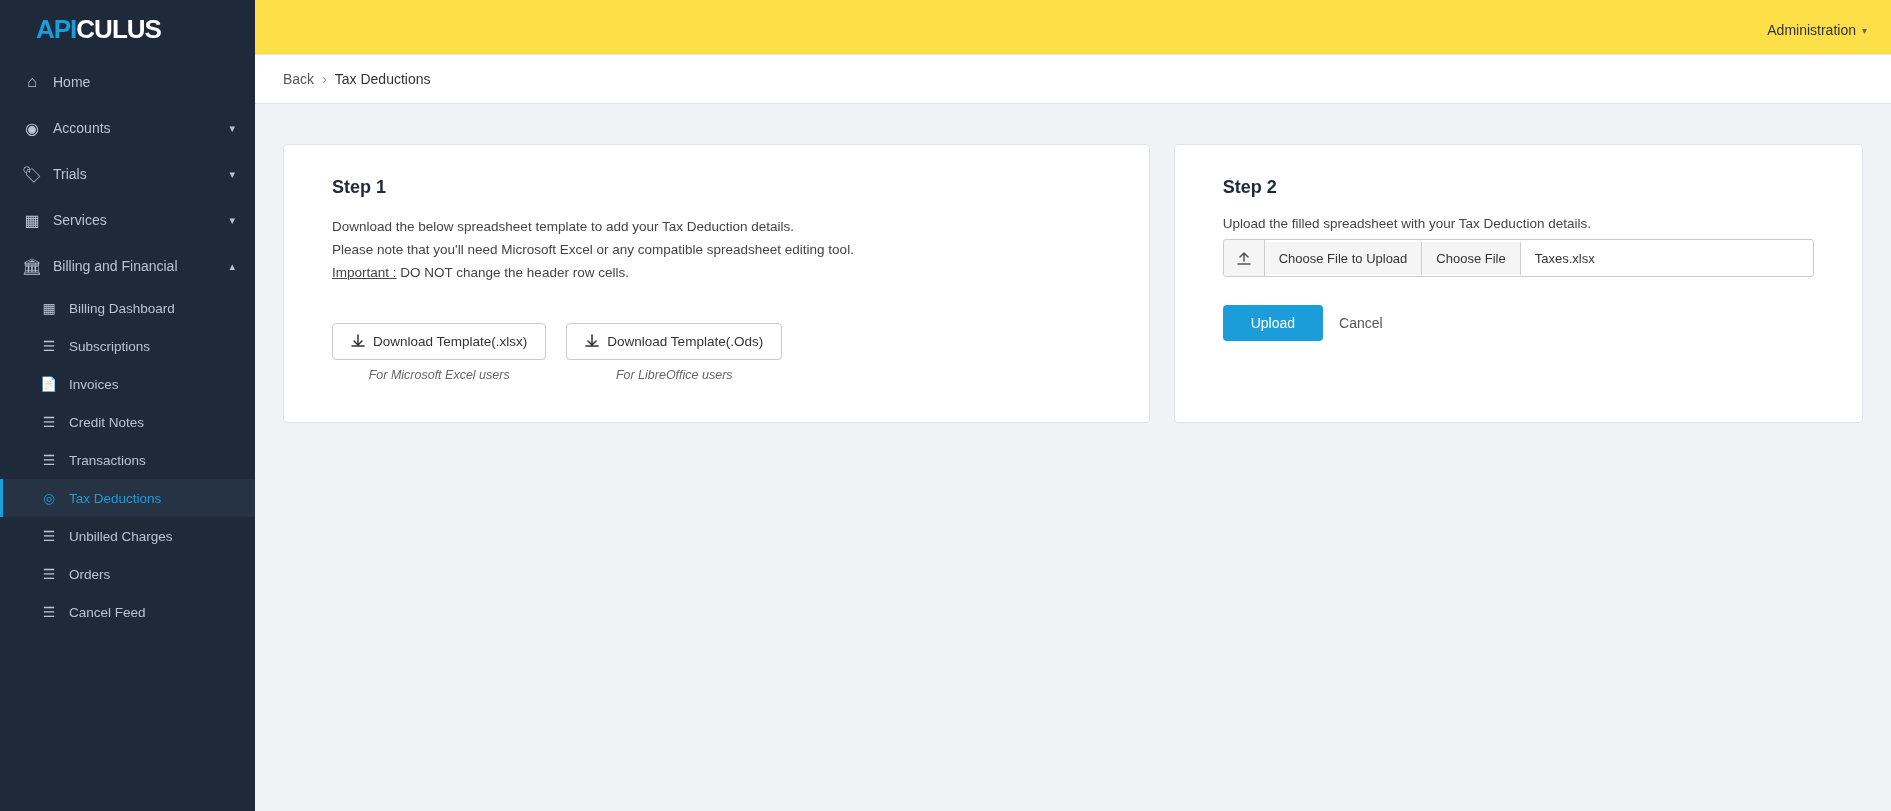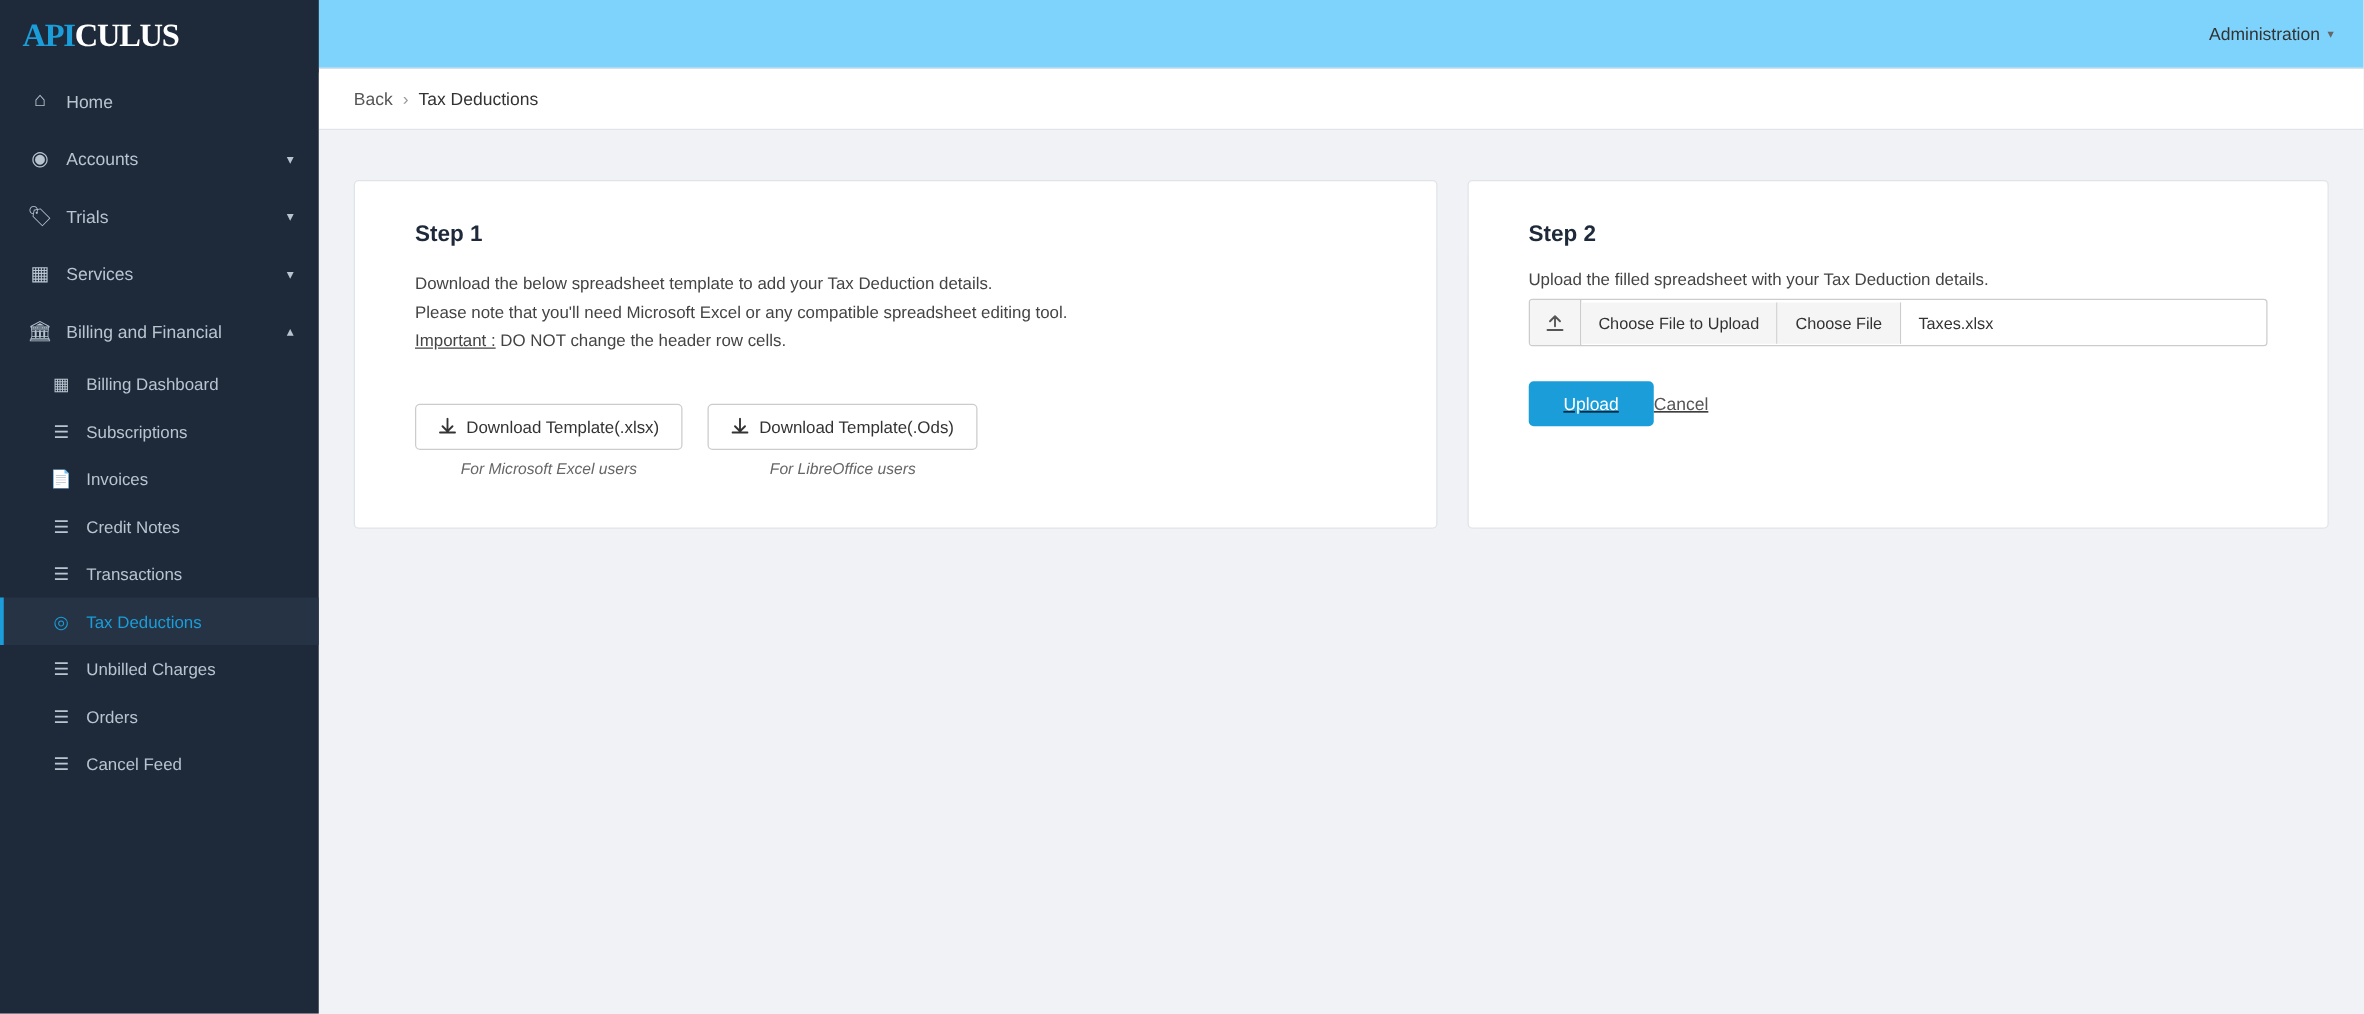--- a/index.html
+++ b/index.html
@@ -10,25 +10,24 @@
       width: 255px;
       min-width: 255px;
       background: #1e2a3a;
       color: #cdd6e0;
       display: flex;
       flex-direction: column;
       height: 100%;
       overflow-y: auto;
     }
     .sidebar-logo {
-      padding: 14px 18px;
+      padding: 14px 36px;
       background: #1e2a3a;
       display: flex;
       align-items: flex-start;
-      font-family: Liberation Serif, serif;
     }
     .logo-text {
       font-size: 26px;
       font-weight: 800;
       color: #1a9dd9;
       letter-spacing: -1px;
     }
     .logo-text span { color: #fff; }
     .sidebar-item {
       display: flex;
@@ -69,26 +68,26 @@
     
     .main {
       flex: 1;
       display: flex;
       flex-direction: column;
       overflow: hidden;
     }
 
     
     .topbar {
-      background: #7dd3fc;
+      background: #fde047;
       height: 55px;
       display: flex;
-      align-items: center;
+      align-items: flex-end;
       justify-content: flex-end;
-      padding: 0 24px;
+      padding: 16px 24px;
       border-bottom: 1px solid #e0e4e8;
       flex-shrink: 0;
     }
     .admin-menu {
       display: flex;
       align-items: center;
       gap: 6px;
       cursor: pointer;
       font-size: 14px;
       color: #333;
@@ -217,21 +216,21 @@
     .file-name-display {
       padding: 9px 14px;
       font-size: 13px;
       color: #333;
       flex: 1;
       background: #fff;
     }
     .action-buttons {
       display: flex;
       align-items: center;
-      text-decoration: underline;
+      gap: 16px;
     }
     .upload-btn {
       padding: 10px 28px;
       background: #1a9dd9;
       color: #fff;
       border: none;
       border-radius: 4px;
       font-size: 14px;
       font-weight: 500;
       cursor: pointer;

